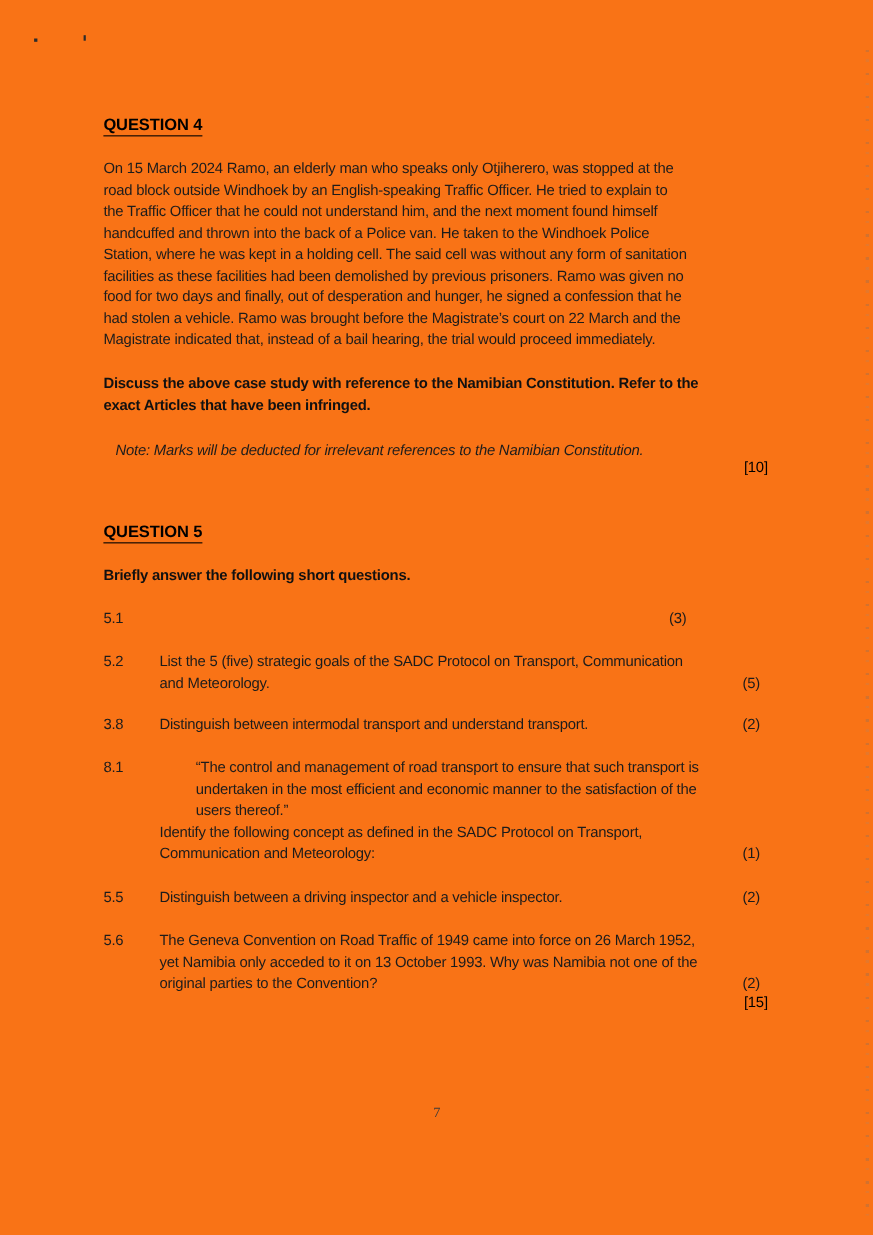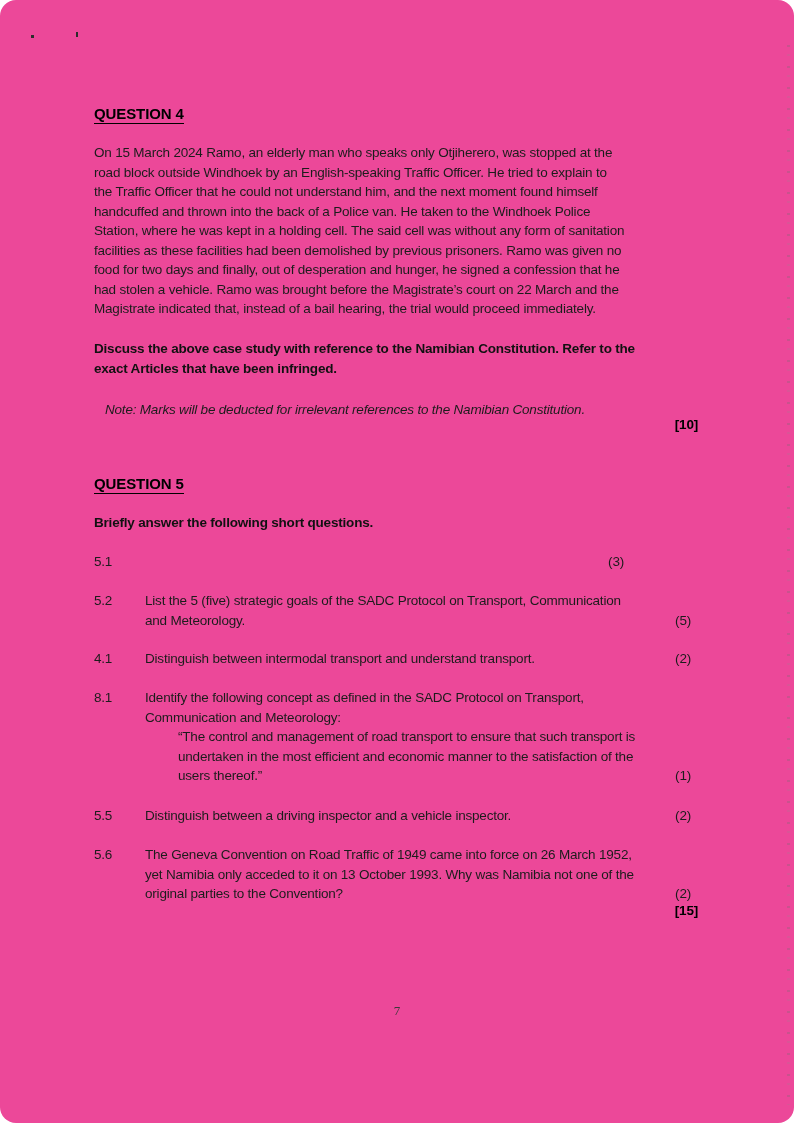--- a/index.html
+++ b/index.html
@@ -4,25 +4,24 @@
 <style>
   html, body {
     margin: 0;
     padding: 0;
     background: #ffffff;
   }
   .page {
     position: relative;
     width: 794px;
     height: 1123px;
-    background: #ec4899;
+    background: #f97316;
     font-family: "Liberation Sans", "DejaVu Sans", sans-serif;
     color: #1c1c1c;
     overflow: hidden;
-    border-radius: 16px;
   }
   .content {
     position: absolute;
     left: 94px;
     top: 0;
     width: 604px;
     height: 100%;
   }
   .block { position: absolute; left: 0; width: 100%; }
 
@@ -43,21 +42,21 @@
     letter-spacing: -0.2px;
   }
   .bold { font-weight: bold; color: #111; }
   .italic { font-style: italic; margin-left: 11px; }
 
   .marks-line {
     text-align: right;
     font-size: 13.5px;
     letter-spacing: -0.2px;
   }
-  .total { font-weight: bold; color: #000; }
+  .total { font-weight: normal; color: #000; }
 
   .item {
     display: grid;
     grid-template-columns: 51px 1fr 53px;
     font-size: 13.5px;
     line-height: 19.5px;
     letter-spacing: -0.2px;
   }
   .item.sm { grid-template-columns: 37px 1fr 67px; }
   .item .num { white-space: pre; }
@@ -142,33 +141,33 @@
     </div>
 
     <div class="block item" style="top:591px">
       <div class="num">5.2</div>
       <div class="lines">List the 5 (five) strategic goals of the SADC Protocol on Transport, Communication
 and Meteorology.</div>
       <div class="marks">(5)</div>
     </div>
 
     <div class="block item" style="top:649px">
-      <div class="num">4.1</div>
+      <div class="num">3.8</div>
       <div class="lines">Distinguish between intermodal transport and understand transport.</div>
       <div class="marks">(2)</div>
     </div>
 
     <div class="block item" style="top:688px">
       <div class="num">8.1</div>
       <div>
-        <div class="lines">Identify the following concept as defined in the SADC Protocol on Transport,
-Communication and Meteorology:</div>
         <div class="lines quote">“The control and management of road transport to ensure that such transport is
 undertaken in the most efficient and economic manner to the satisfaction of the
 users thereof.”</div>
+        <div class="lines">Identify the following concept as defined in the SADC Protocol on Transport,
+Communication and Meteorology:</div>
       </div>
       <div class="marks">(1)</div>
     </div>
 
     <div class="block item" style="top:806px">
       <div class="num">5.5</div>
       <div class="lines">Distinguish between a driving inspector and a vehicle inspector.</div>
       <div class="marks">(2)</div>
     </div>
 

